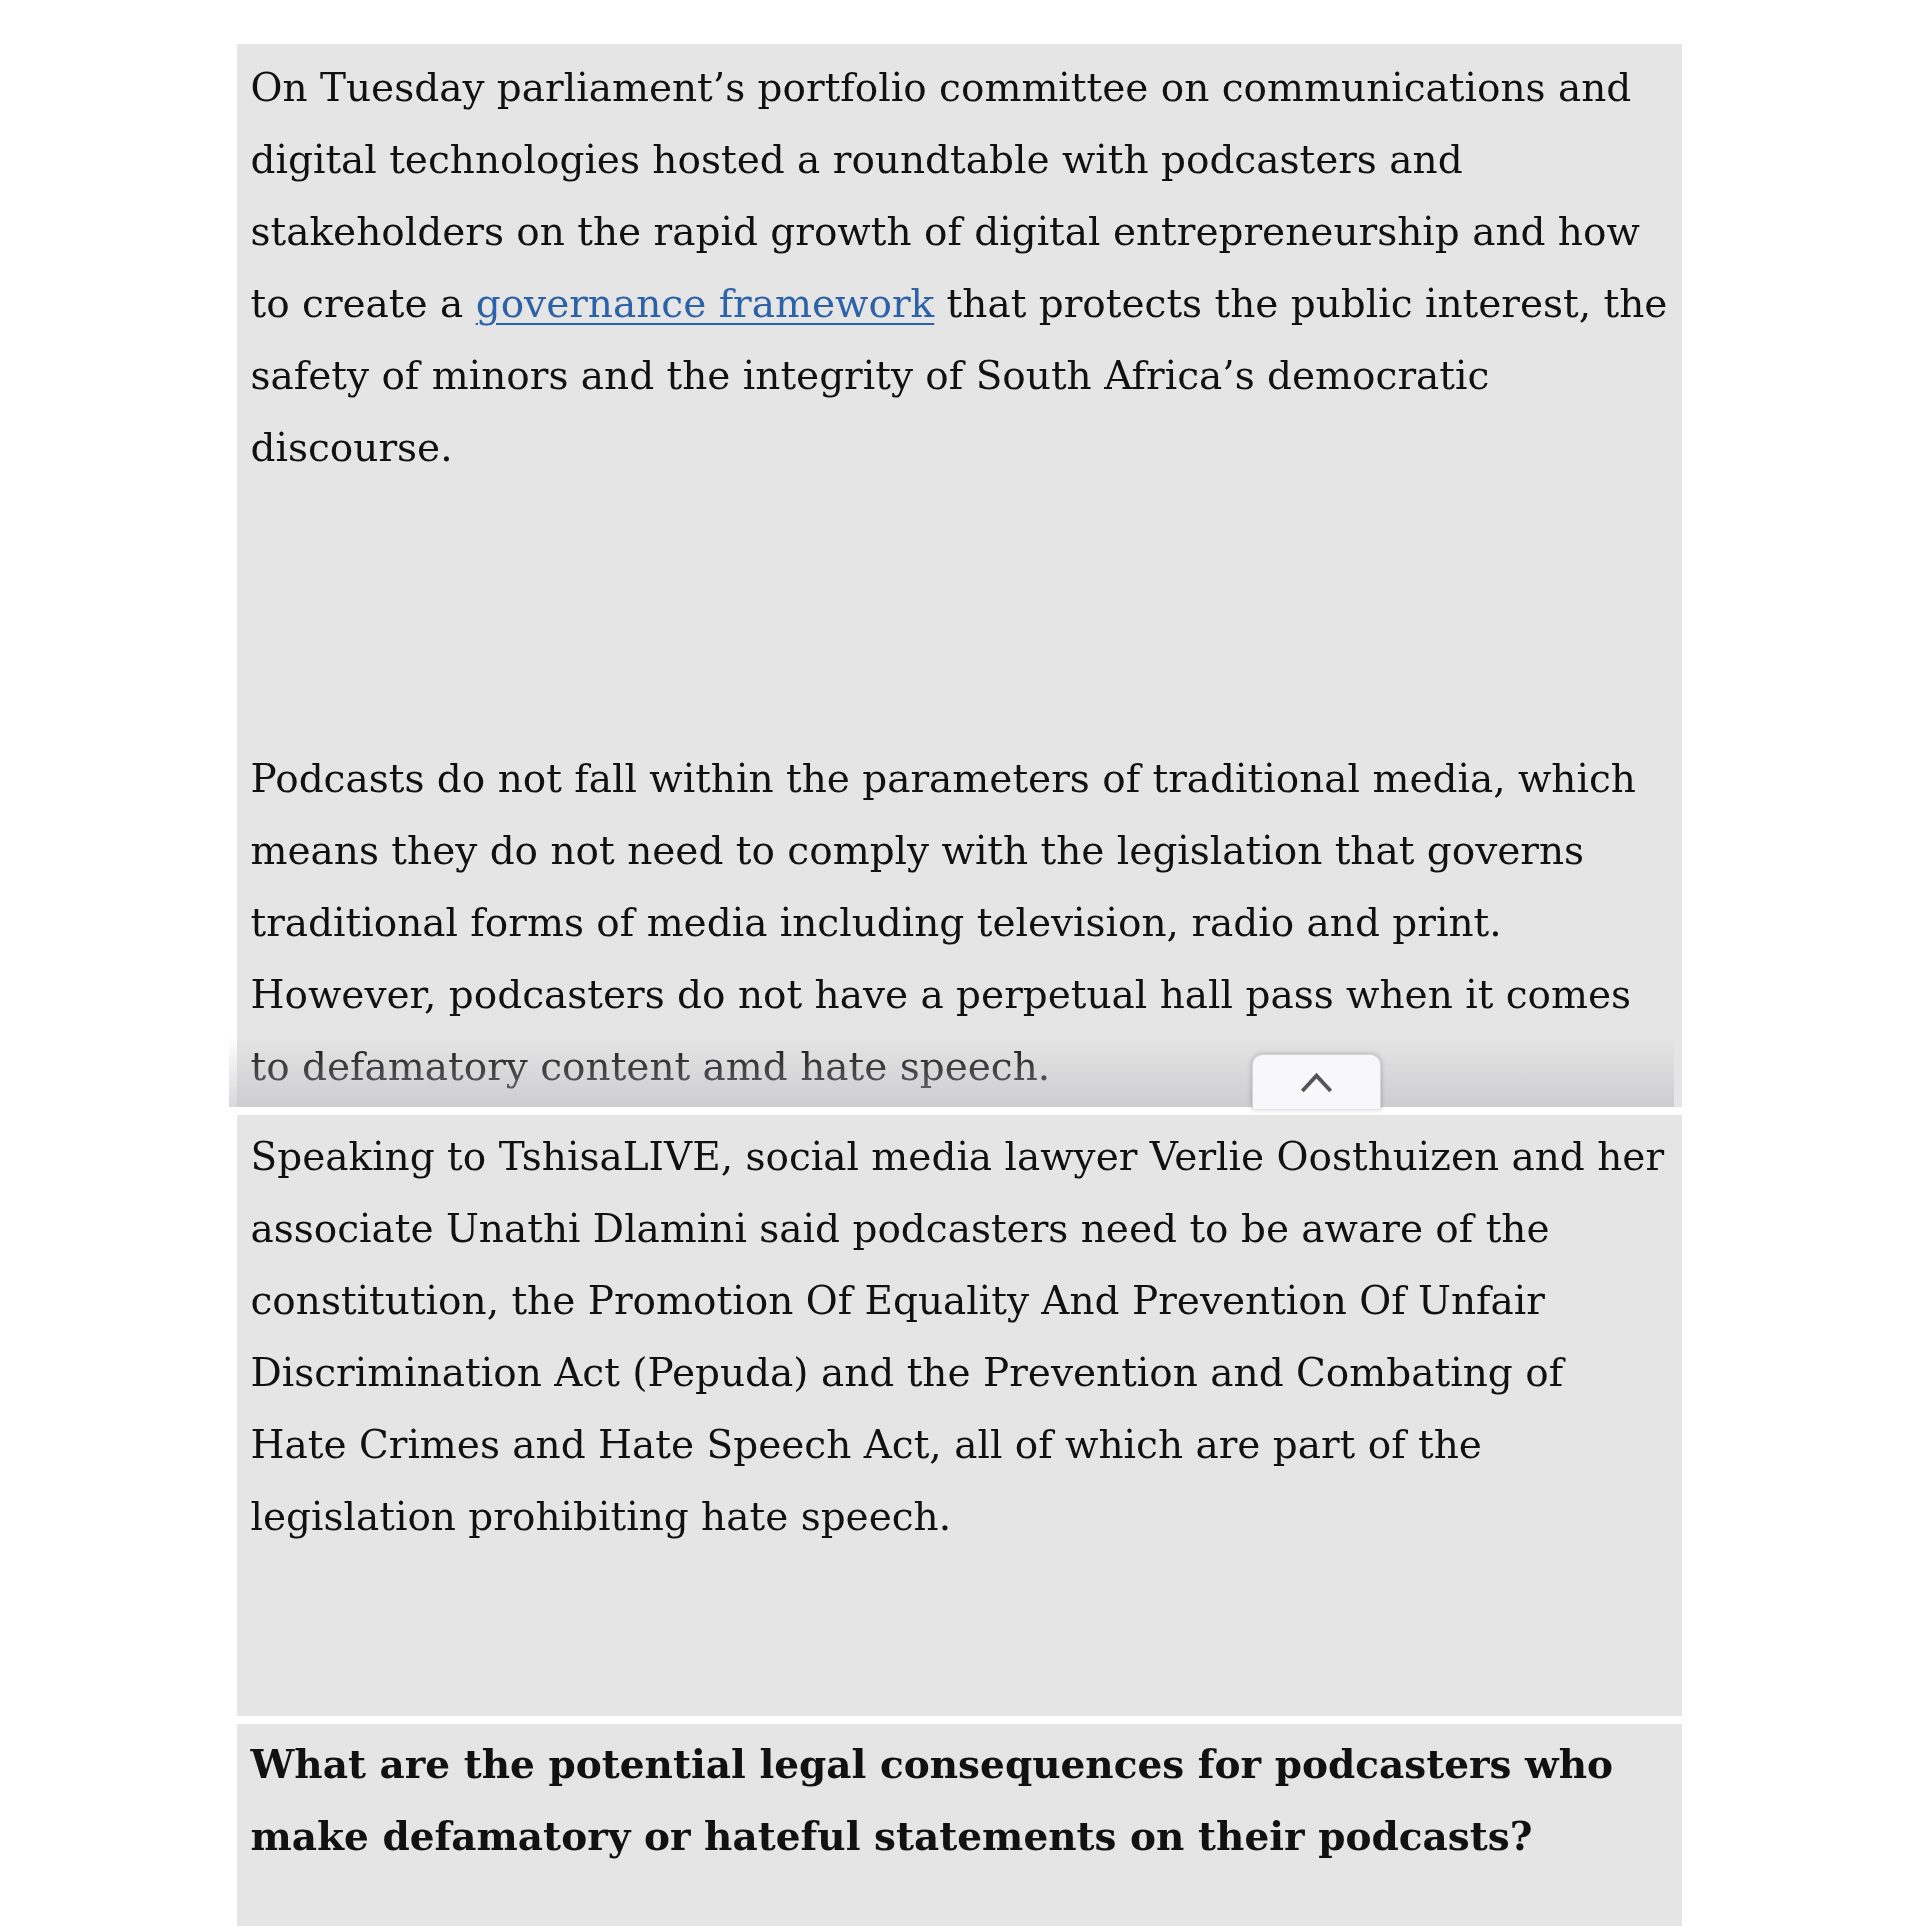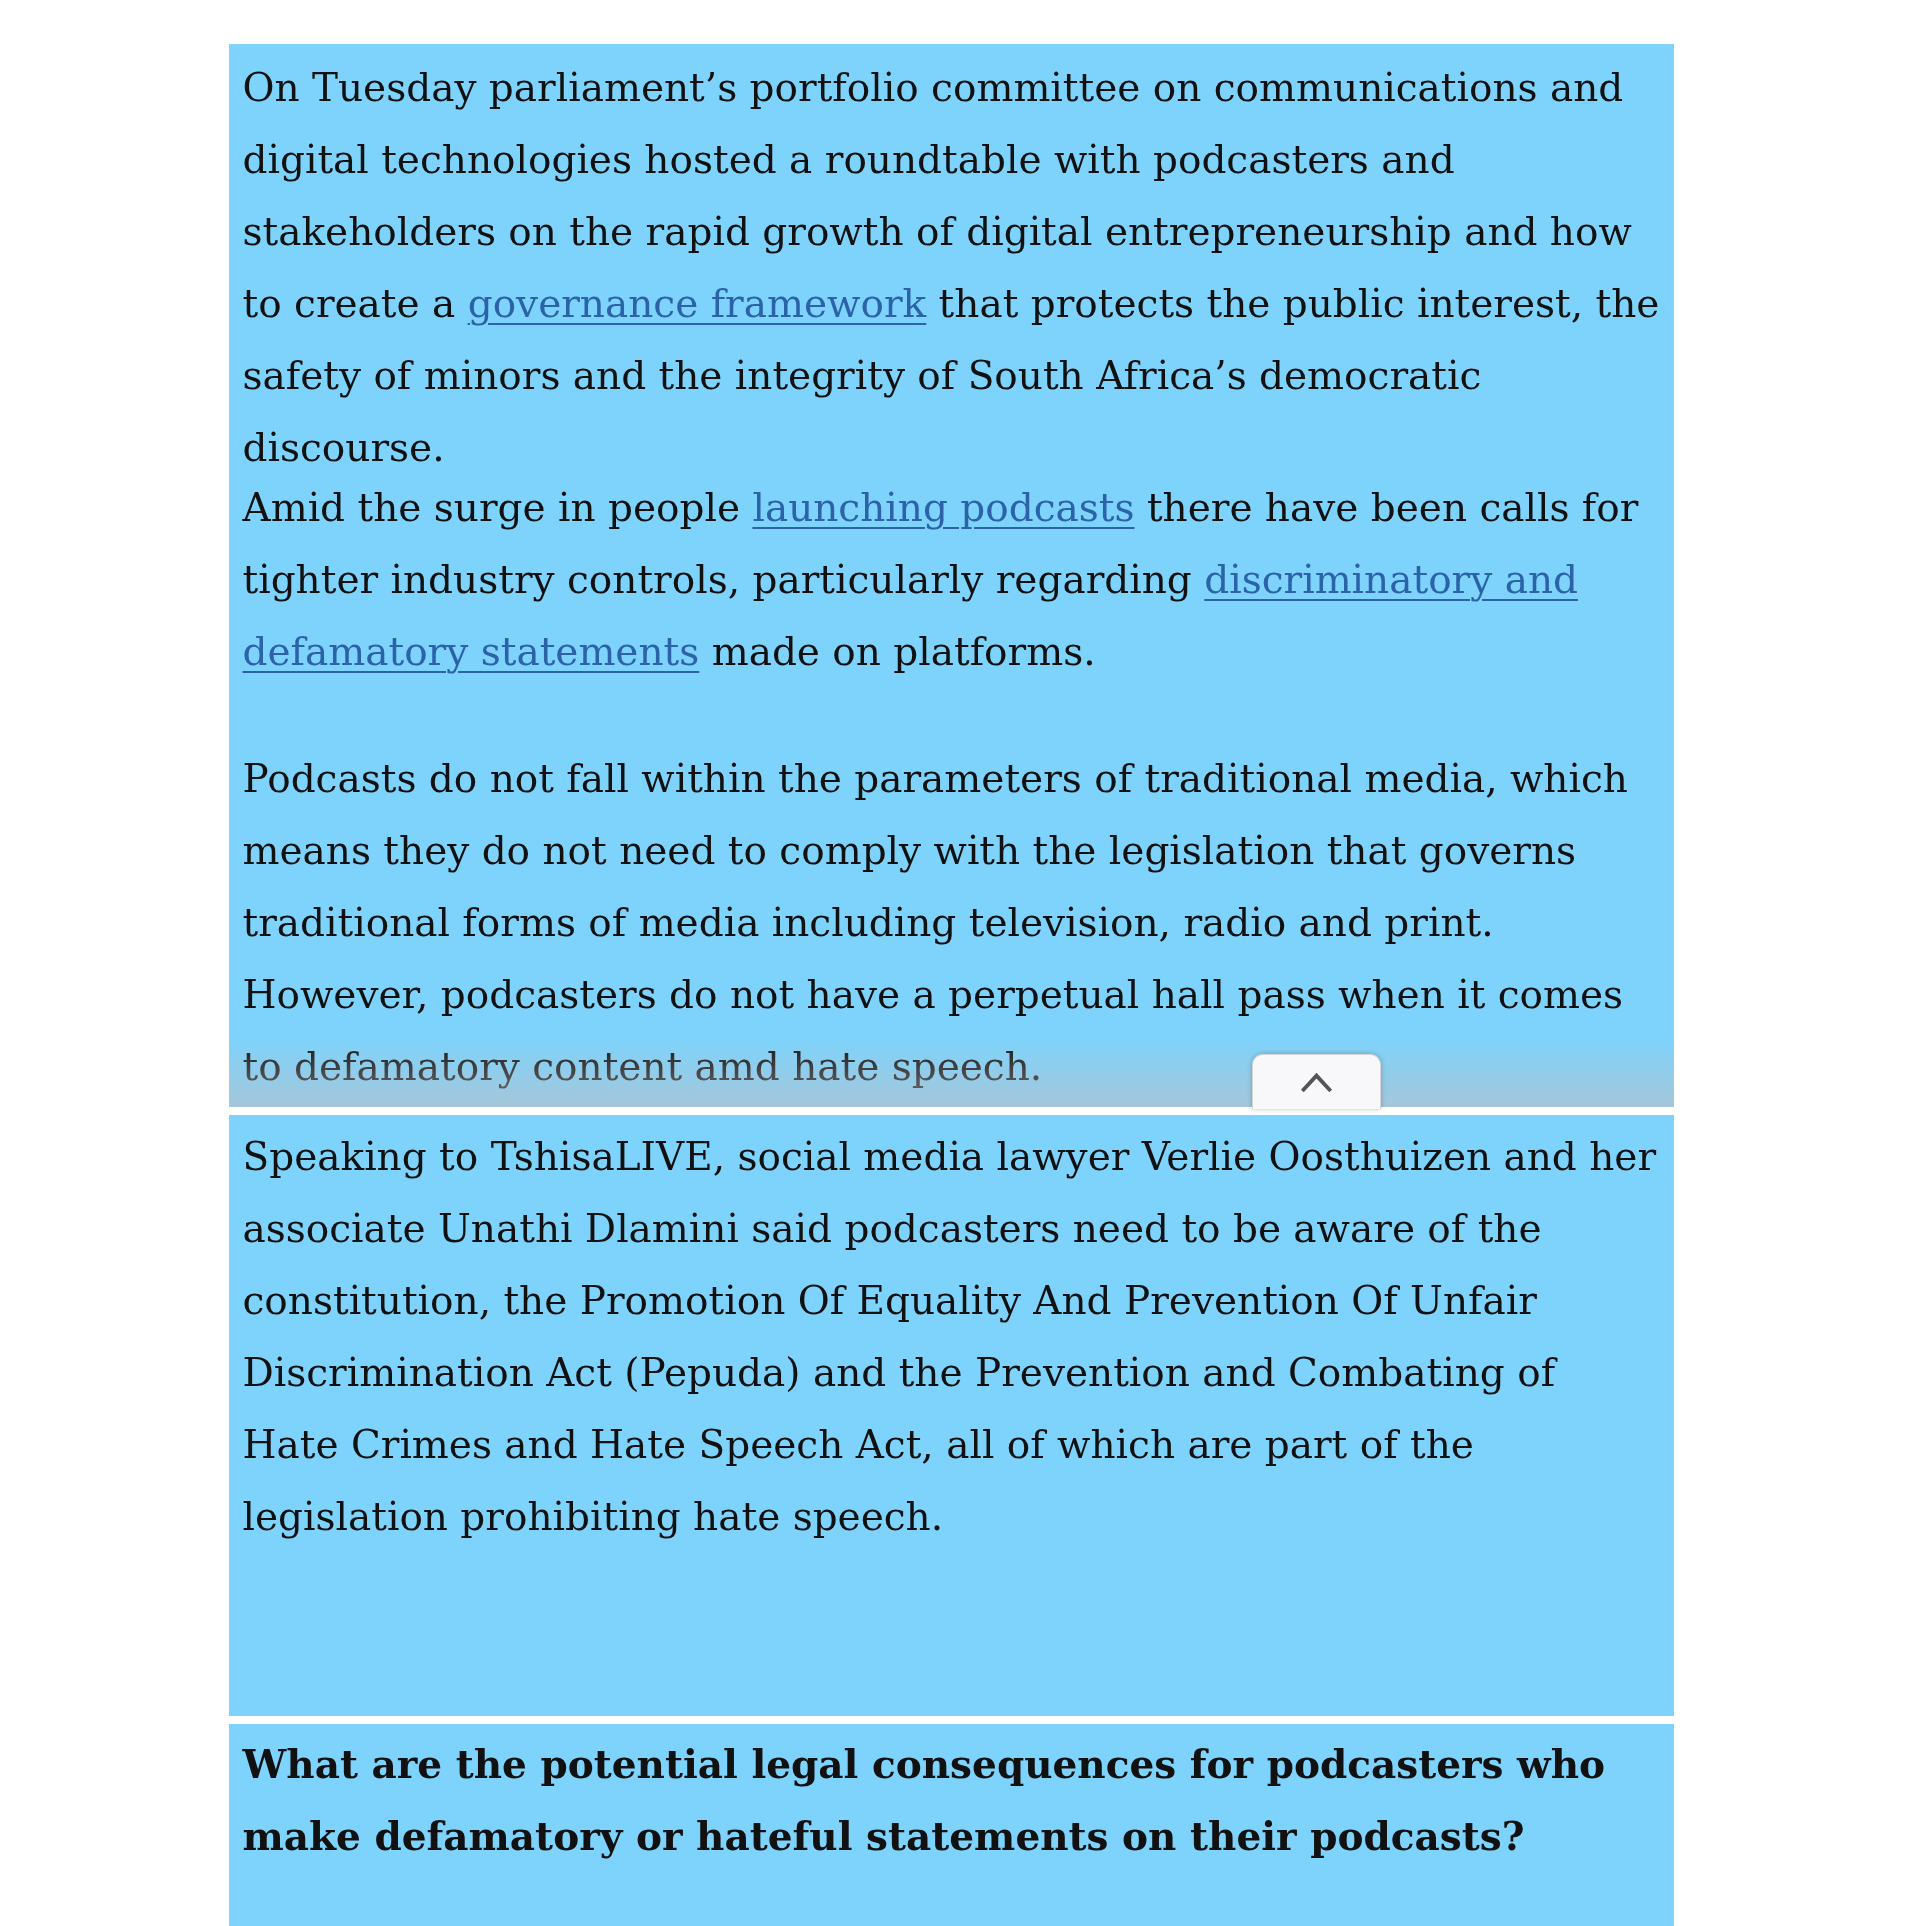--- a/index.html
+++ b/index.html
@@ -1,36 +1,35 @@
 <!DOCTYPE html>
 <html style="font-size:6.2px"><head>
 <meta charset="utf-8">
 <style>
   html, body { margin:0; padding:0; background:#ffffff; }
   body { width:1911px; height:2270px; position:relative; font-family:"DejaVu Serif", "Liberation Serif", serif; color:#111; }
-  .panel { position:absolute; left:229px; width:1445px; background:#7dd3fc; }
+  .panel { position:absolute; left:237px; width:1445px; background:#e5e5e5; }
   .p1 { top:44px; height:1063px; }
   .p2 { top:1115px; height:601px; }
   .p3 { top:1724px; height:485px; }
   .para { position:absolute; left:13.5px; width:1418px; font-size:39px; line-height:72px; margin:0; }
   a.lnk { color:#2b62a8; text-decoration:underline; text-decoration-thickness:2.3px; text-underline-offset:6.2px; }
   .heading { font-weight:bold; }
   .shade { position:absolute; left:229px; top:1036px; width:1445px; height:71px;
            background:linear-gradient(to bottom, rgba(245,245,249,0) 0%, rgba(190,190,195,0.6) 100%); }
   .scroll-btn { position:absolute; left:1252px; top:1054px; width:127px; height:54px; background:#f8f8fa;
                 border-radius:10.8px 10.8px 0 0; box-shadow:0 0 5.4px rgba(0,0,0,0.25); border:1.2px solid #d6d6da; border-bottom:none;
                 display:flex; align-items:center; justify-content:center; }
   .scroll-btn svg { width:35px; height:23px; }
 </style>
 </head>
 <body>
 
 <div class="panel p1">
   <p class="para" style="top:7.7px"><span>On Tuesday parliament’s portfolio committee on communications and digital technologies hosted a roundtable with podcasters and stakeholders on the rapid growth of digital entrepreneurship and how to create a </span><a class="lnk" href="#">governance framework</a><span> that protects the public interest, the safety of minors and the integrity of South Africa’s democratic discourse.</span></p>
-  <p class="para" style="top:428px"><span>Amid the surge in people </span><a class="lnk" href="#">launching podcasts</a><span> there have been calls for tighter industry controls, particularly regarding </span><a class="lnk" href="#">discriminatory and defamatory statements</a><span> made on platforms.</span></p>
   <p class="para" style="top:699px">Podcasts do not fall within the parameters of traditional media, which means they do not need to comply with the legislation that governs traditional forms of media including television, radio and print. However, podcasters do not have a perpetual hall pass when it comes to defamatory content amd hate speech.</p>
 </div>
 
 <div class="shade"></div>
 <div class="scroll-btn">
   <svg viewBox="0 0 90 60">
       <polyline points="8,52 45,12 82,52" fill="none" stroke="#555" stroke-width="10"></polyline>
     </svg>
 </div>
 

